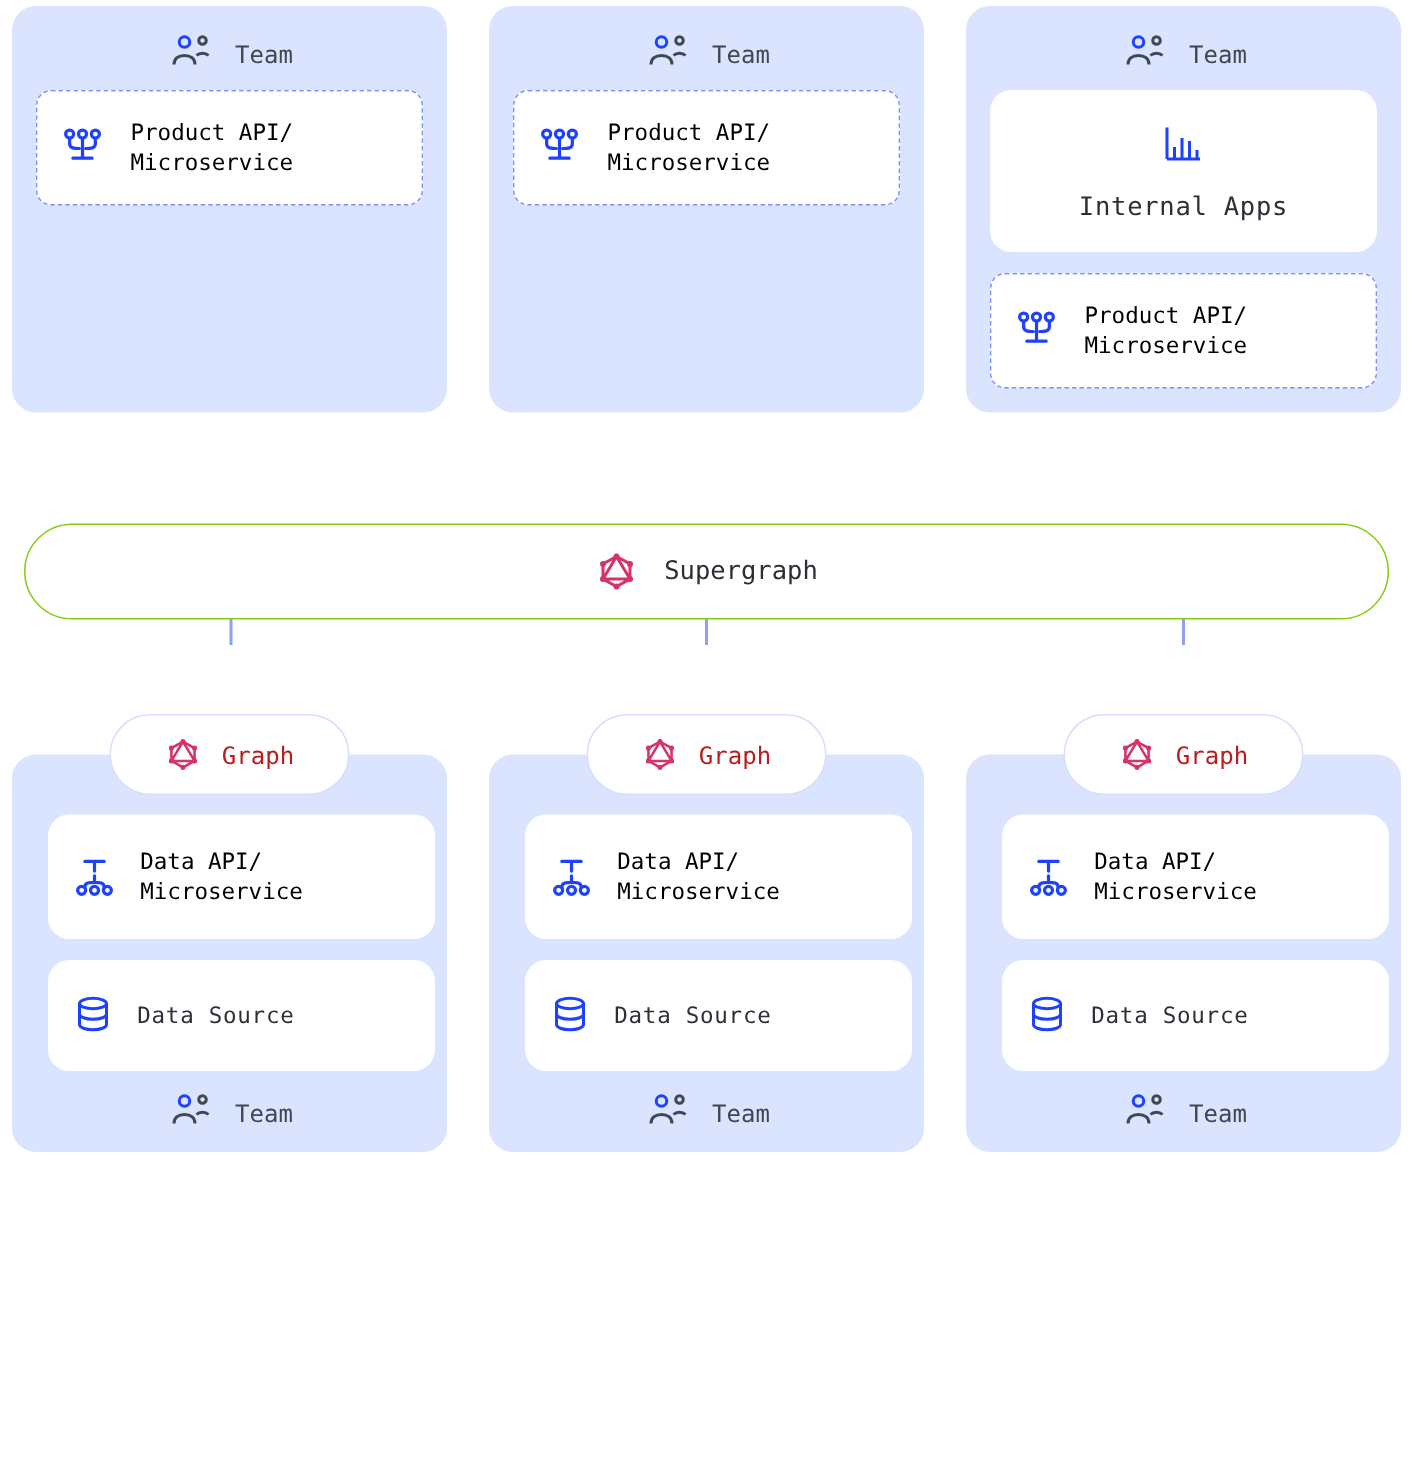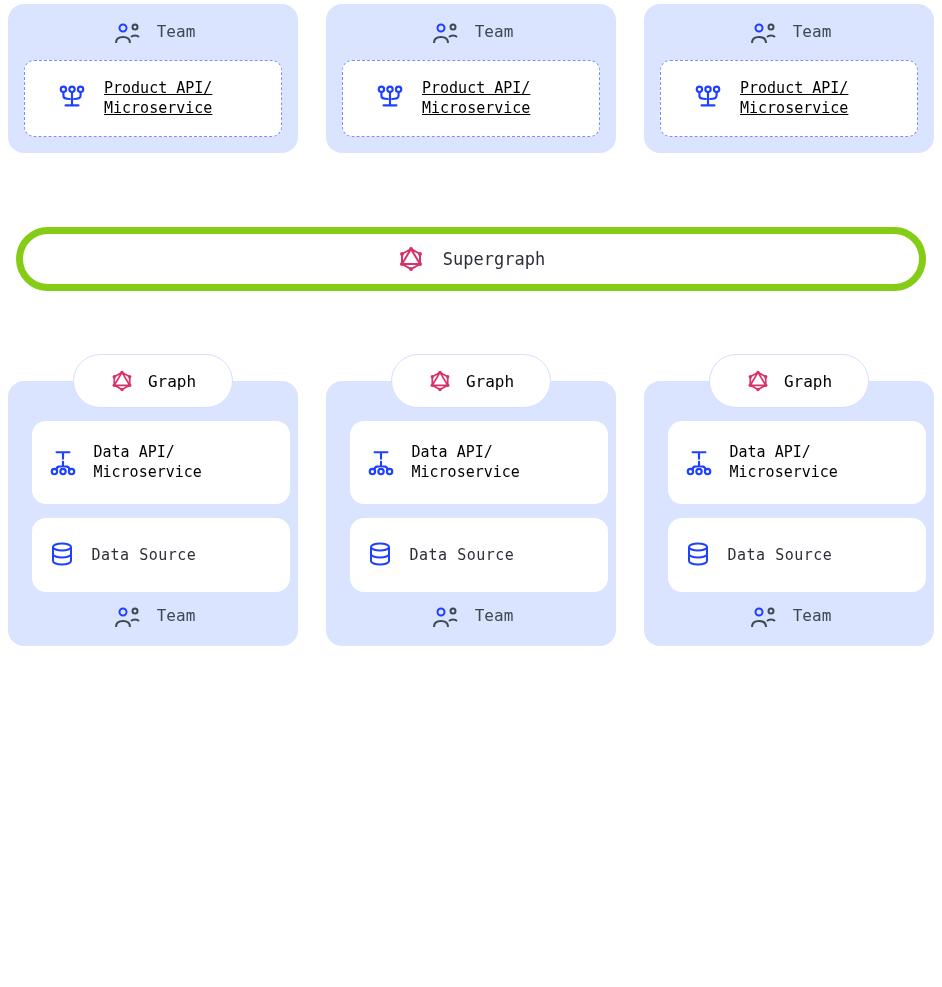--- a/index.html
+++ b/index.html
@@ -20,21 +20,21 @@
     background: #DBE4FF;
     border-radius: 16px;
     padding: 18px 16px 16px;
     display: flex;
     flex-direction: column;
     align-items: center;
     gap: 14px;
   }
   .team-header {
     display: flex;
-    align-items: flex-start;
+    align-items: flex-end;
     gap: 14px;
     color: #3D4852;
     font-size: 16px;
   }
   .team-icon { width: 32px; height: 24px; }
   .white-box {
     width: 100%;
     background: #fff;
     border-radius: 14px;
     padding: 22px 14px 20px;
@@ -42,40 +42,39 @@
     flex-direction: column;
     align-items: center;
     gap: 18px;
   }
   .white-box.short { padding: 16px 14px; flex-direction: row; gap: 16px; align-items: center; margin-left: 15px; }
   .dashed-box {
     width: 100%;
     background: #fff;
     border: 1.5px dashed #7a8fff;
     border-radius: 10px;
-    padding: 18px 31px;
+    padding: 18px 14px;
     display: flex;
     align-items: center;
     gap: 16px;
-    text-decoration: underline;
   }
   .icon-row { display: flex; gap: 20px; align-items: center; }
   .card-title {
     color: #2c2f36;
     font-size: 17px;
     letter-spacing: 0.5px;
   }
   .multiline { line-height: 1.3; font-size: 15px; }
   .svg-blue { stroke: #1e40ff; fill: none; stroke-width: 2; }
   .svg-pink { stroke: #d6336c; fill: none; stroke-width: 2; }
 
   .supergraph-bar {
     margin: 0 16px;
     background: #fff;
-    border: 7px solid #84cc16;
+    border: 1px solid #84cc16;
     border-radius: 999px;
     height: 64px;
     display: flex;
     align-items: center;
     justify-content: center;
     gap: 18px;
     font-size: 17px;
     color: #2c2f36;
   }
 
@@ -84,21 +83,21 @@
     width: 160px;
     height: 54px;
     background: #fff;
     border: 1px solid #d6deff;
     border-radius: 999px;
     display: flex;
     align-items: center;
     justify-content: center;
     gap: 14px;
     font-size: 16px;
-    color: #000000;
+    color: #b91c1c;
     top: -27px;
     left: 50%;
     transform: translateX(-50%);
   }
 
   .bottom-card { position: relative; padding-top: 40px; }
 
   .section { position: relative; }
 
   
@@ -228,20 +227,28 @@
     </div>
   </div>
 
   <div class="team-card">
     <div class="team-header">
       <svg class="team-icon" viewBox="0 0 28 24">
           <use href="#ico-team"></use>
         </svg>
       <span>Team</span>
     </div>
+    <div class="white-box">
+      <div class="icon-row">
+        <svg width="30" height="28" viewBox="0 0 28 28">
+            <use href="#ico-chart"></use>
+          </svg>
+      </div>
+      <div class="card-title">Internal Apps</div>
+    </div>
     <div class="dashed-box">
       <svg width="32" height="30" viewBox="0 0 28 28">
           <use href="#ico-fork"></use>
         </svg>
       <div class="multiline" style="white-space:pre-line;">Product API/
 Microservice</div>
     </div>
   </div>
 
 </div>

